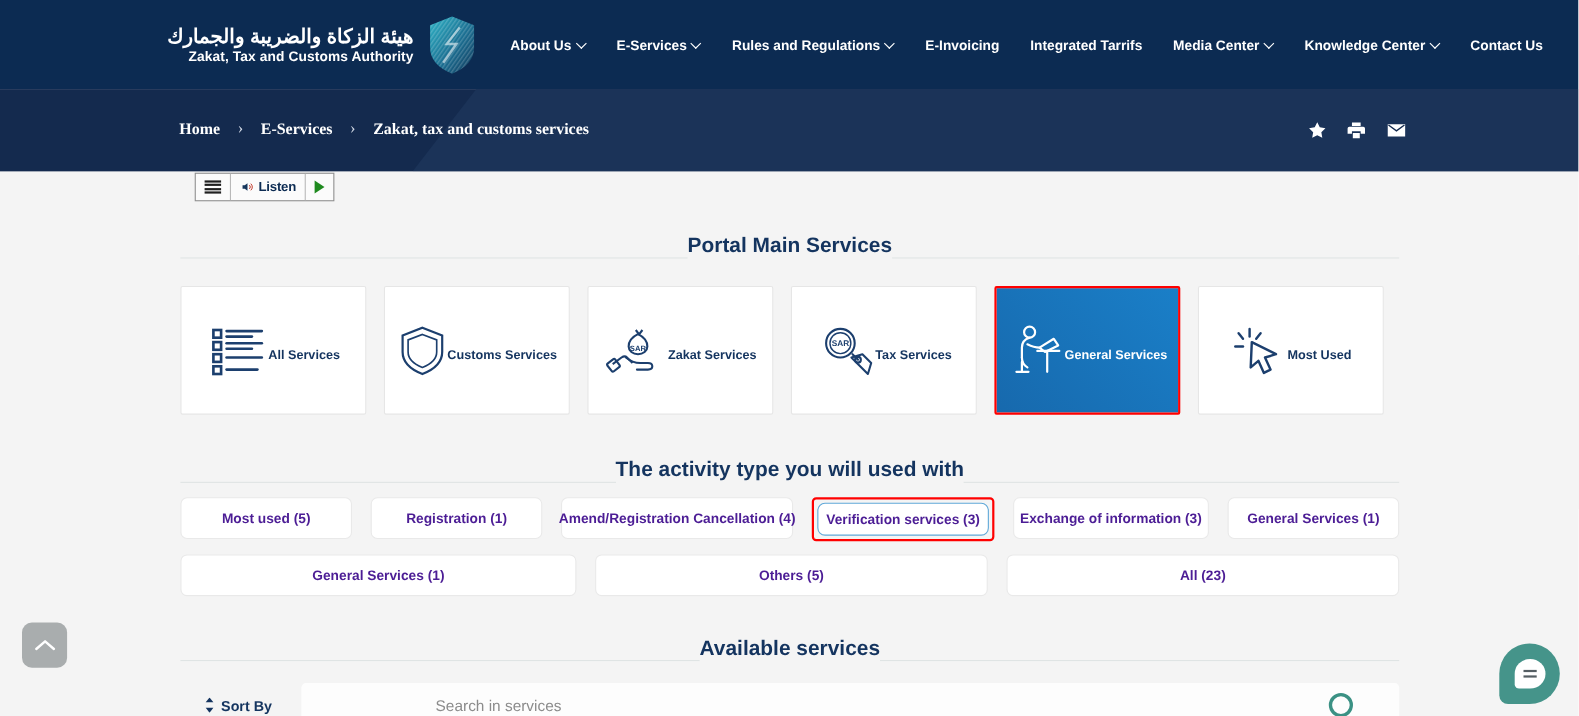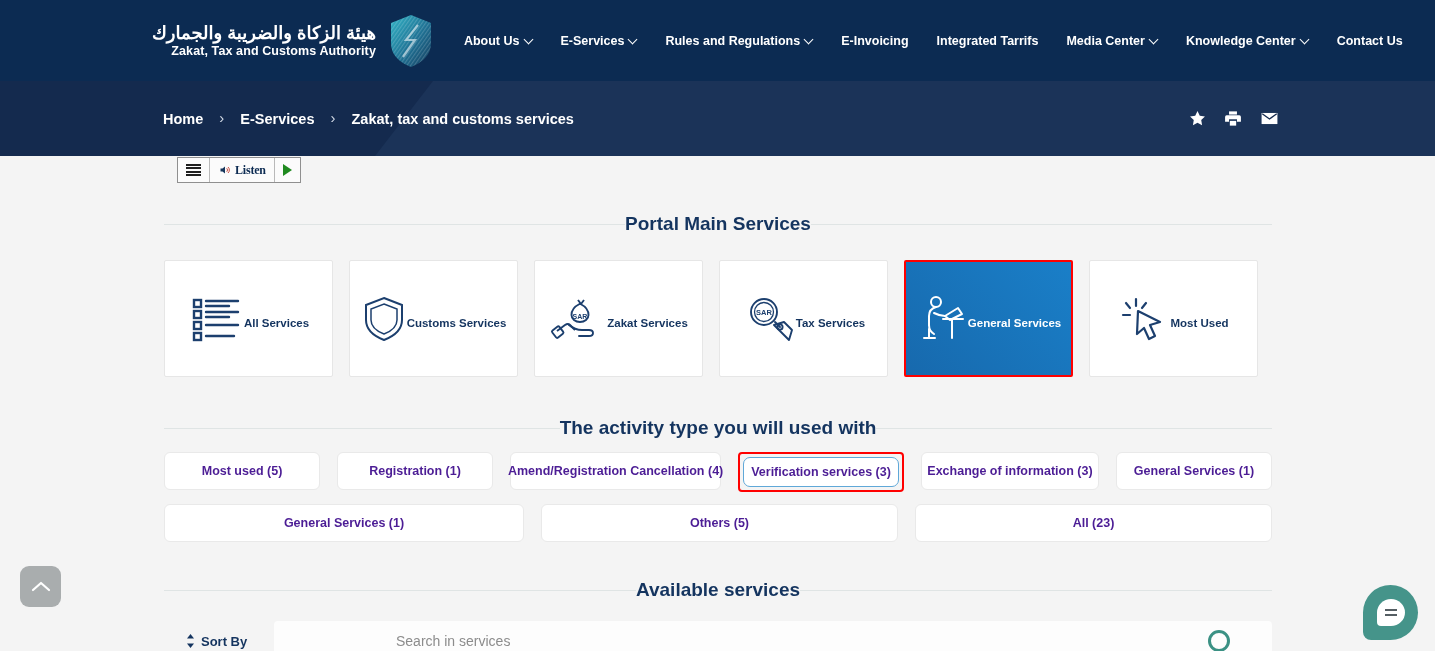--- a/index.html
+++ b/index.html
@@ -35,21 +35,21 @@
   .caret::after {
     content: ""; position: absolute; left: 0; top: 0;
     width: 6px; height: 6px;
     border-right: 1.6px solid #ffffff; border-bottom: 1.6px solid #ffffff;
     transform: rotate(45deg);
   }
 
   
   .crumbbar {
     position: absolute; top: 81px; left: 0; width: 1435px; height: 75px;
-    background: #142a4e; overflow: hidden;
+    background: #142a4e; overflow: hidden; font-family: Liberation Serif, serif;
   }
   .crumbbar::before {
     content: ""; position: absolute; top: 0; right: 0;
     width: 1060px; height: 75px;
     background: #1b3358;
     clip-path: polygon(58px 0, 1060px 0, 1060px 75px, 0px 75px);
   }
   .crumbs {
     position: absolute; left: 163px; top: 0; height: 75px;
     display: flex; align-items: center; gap: 0px; z-index: 2;
@@ -77,30 +77,30 @@
   
   .readspeaker {
     position: absolute; left: 177px; top: 1px;
     display: flex; align-items: stretch; height: 26px;
     border: 1px solid #8f8f8f; background: #fbfbfb;
   }
   .rs-cell {
     display: flex; align-items: center; justify-content: center;
     padding: 0 8px; cursor: pointer;
   }
-  .rs-cell + .rs-cell { border-left: 1px solid #b9b9b9; font-family: Liberation Serif, serif; }
+  .rs-cell + .rs-cell { border-left: 1px solid #b9b9b9; }
   .rs-burger { width: 15px; height: 12px; display: flex; flex-direction: column; justify-content: space-between; }
   .rs-burger i { display: block; height: 2px; background: #1f1f1f; }
   .rs-listen { font-size: 12px; font-weight: bold; color: #0c2b52; letter-spacing: -.2px; }
   .rs-play { width: 0; height: 0; border-left: 9px solid #1f8a1f; border-top: 6px solid transparent; border-bottom: 6px solid transparent; }
 
   
   .section-head {
     position: absolute; left: 164px; width: 1108px;
-    display: flex; align-items: center; 
+    display: flex; align-items: flex-end; 
   }
   .section-head .rule { flex: 1; height: 1px; background: #dfe4e4; }
   .section-head h2 {
     font-size: 19px; font-weight: bold; color: #14345f; white-space: nowrap;
   }
 
   
   .cards {
     position: absolute; left: 164px; top: 104px;
     width: 1108px; display: flex; gap: 16px;

